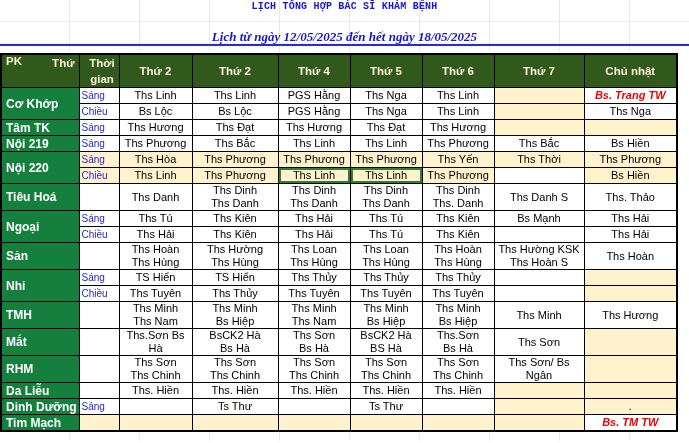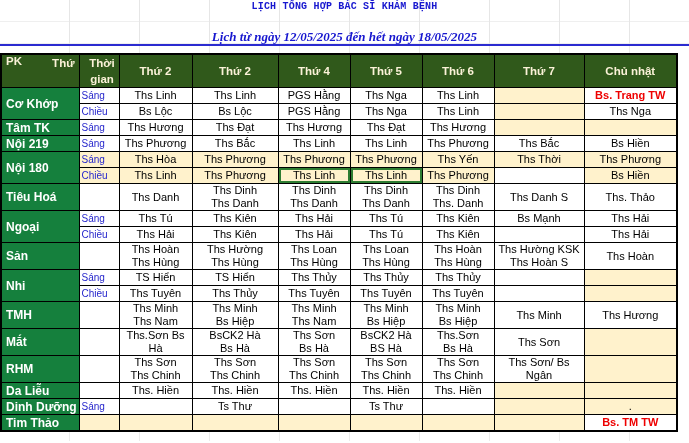--- a/index.html
+++ b/index.html
@@ -38,21 +38,21 @@
   td.dept{
     background:#15803d;color:#ffffff;font-weight:bold;font-size:12px;
     text-align:left;padding-left:4px;white-space:nowrap;vertical-align:middle;
   }
   td.session{color:#2626cc;font-size:10px;text-align:left;vertical-align:middle;height:15px;}
   td.cell{
     font-size:11px;line-height:13px;text-align:center;vertical-align:middle;
     white-space:pre-line;height:15px;color:#000;
   }
   td.cream{background:#fff2cc;}
-  td.red-text{color:#ee0000;font-weight:bold;}
+  td.red-text{color:#ee0000;font-weight:bold;font-style:italic;}
   td.sel{box-shadow:inset 0 0 0 2px #2e7d32;}
   .bottom-strip{
     height:9px;margin-top:0;
     background:repeating-linear-gradient(to right, transparent 0 69px, #ececec 69px 70px);
   }
 </style>
 </head>
 <body>
 
 <div class="title-block">
@@ -127,21 +127,21 @@
         <td class="session">Sáng</td>
         <td class="cell">Ths Phương</td>
         <td class="cell">Ths Bắc</td>
         <td class="cell">Ths Linh</td>
         <td class="cell">Ths Linh</td>
         <td class="cell">Ths Phương</td>
         <td class="cell">Ths Bắc</td>
         <td class="cell">Bs Hiền</td>
       </tr>
       <tr>
-        <td class="dept" rowspan="2">Nội 180</td>
+        <td class="dept" rowspan="2">Nội 220</td>
         <td class="session cream">Sáng</td>
         <td class="cell cream">Ths Hòa</td>
         <td class="cell cream">Ths Phương</td>
         <td class="cell cream">Ths Phương</td>
         <td class="cell cream">Ths Phương</td>
         <td class="cell cream">Ths Yến</td>
         <td class="cell cream">Ths Thời</td>
         <td class="cell cream">Ths Phương</td>
       </tr>
       <tr>
@@ -293,21 +293,21 @@
         <td class="session">Sáng</td>
         <td class="cell"></td>
         <td class="cell">Ts Thư</td>
         <td class="cell"></td>
         <td class="cell">Ts Thư</td>
         <td class="cell"></td>
         <td class="cell cream"></td>
         <td class="cell cream">.</td>
       </tr>
       <tr>
-        <td class="dept" rowspan="1">Tim Thảo</td>
+        <td class="dept" rowspan="1">Tim Mạch</td>
         <td class="session cream"></td>
         <td class="cell cream"></td>
         <td class="cell cream"></td>
         <td class="cell cream"></td>
         <td class="cell cream"></td>
         <td class="cell cream"></td>
         <td class="cell cream"></td>
         <td class="cell red-text">Bs. TM TW</td>
       </tr>
     </tbody>

